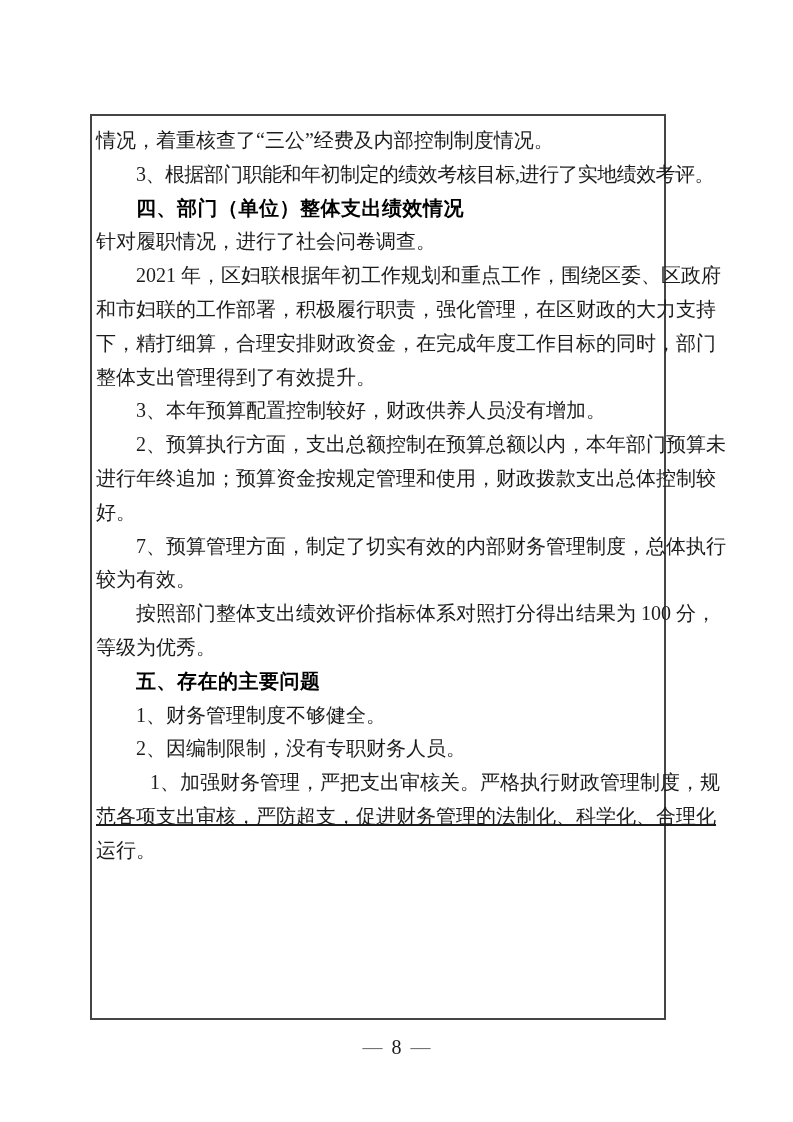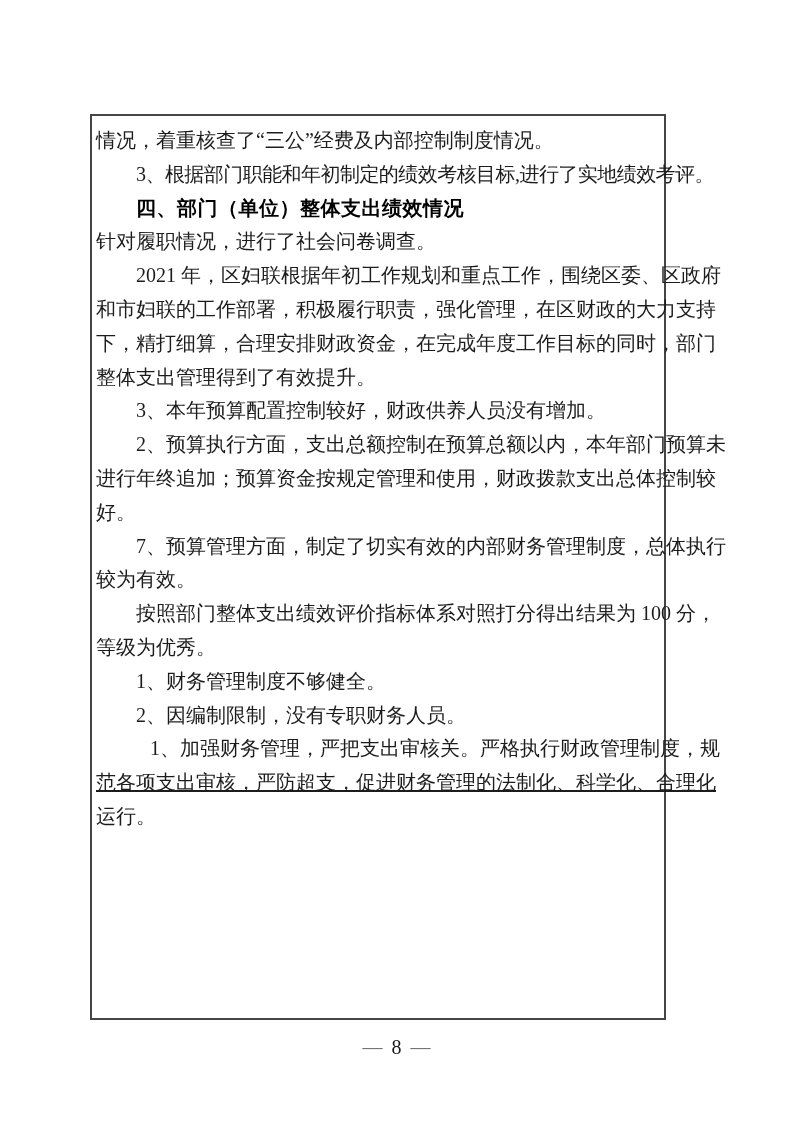--- a/index.html
+++ b/index.html
@@ -84,20 +84,21 @@
       <div class="line body fill" style="padding-left: 0px;">下，精打细算，合理安排财政资金，在完成年度工作目标的同时，部门</div>
       <div class="line body" style="padding-left: 0px;">整体支出管理得到了有效提升。</div>
       <div class="line body" style="padding-left: 40px;">3、本年预算配置控制较好，财政供养人员没有增加。</div>
       <div class="line body fill" style="padding-left: 40px;">2、预算执行方面，支出总额控制在预算总额以内，本年部门预算未</div>
       <div class="line body fill" style="padding-left: 0px;">进行年终追加；预算资金按规定管理和使用，财政拨款支出总体控制较</div>
       <div class="line body" style="padding-left: 0px;">好。</div>
       <div class="line body fill" style="padding-left: 40px;">7、预算管理方面，制定了切实有效的内部财务管理制度，总体执行</div>
       <div class="line body" style="padding-left: 0px;">较为有效。</div>
       <div class="line body fill" style="padding-left: 40px;">按照部门整体支出绩效评价指标体系对照打分得出结果为 100 分，</div>
       <div class="line body" style="padding-left: 0px;">等级为优秀。</div>
+      <div class="line heading" style="padding-left: 40px;">五、存在的主要问题</div>
       <div class="line body" style="padding-left: 40px;">1、财务管理制度不够健全。</div>
       <div class="line body" style="padding-left: 40px;">2、因编制限制，没有专职财务人员。</div>
       <div class="line body fill" style="padding-left: 54px;">1、加强财务管理，严把支出审核关。严格执行财政管理制度，规</div>
       <div class="line body fill" style="padding-left: 0px; text-decoration: underline;">范各项支出审核，严防超支，促进财务管理的法制化、科学化、合理化</div>
       <div class="line body" style="padding-left: 0px;">运行。</div>
     </div>
 
   <div class="footer">
     <span class="dash">—</span><span class="pagenum">8</span><span class="dash">—</span>
   </div>

